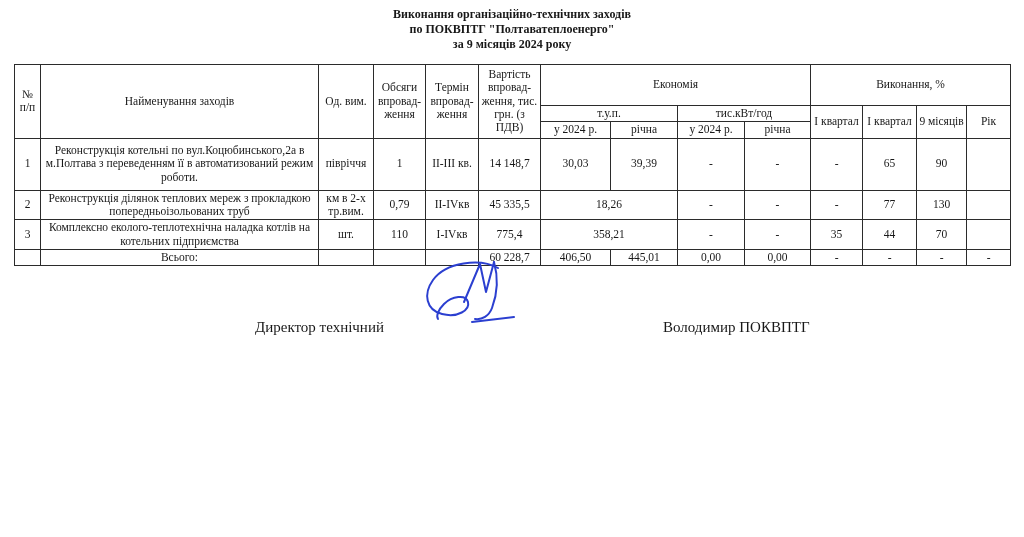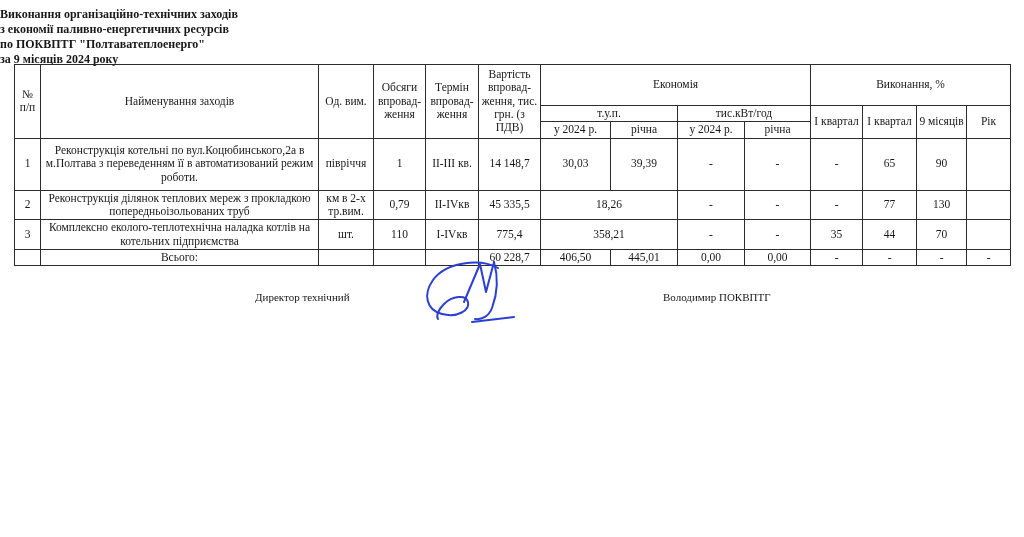--- a/index.html
+++ b/index.html
@@ -7,21 +7,21 @@
   .page {
     position:relative;
     width:1024px; height:537px;
     background:#ffffff;
     font-family:"Liberation Serif", serif;
     color:#181818;
     overflow:hidden;
   }
   .title-block {
     position:absolute; top:7px; left:0; width:1024px;
-    text-align:left; font-weight:bold; font-size:12px; line-height:15px;
+    text-align:center; font-weight:bold; font-size:12px; line-height:15px;
   }
   table.measures {
     position:absolute; top:64px; left:14px;
     width:996px;
     border-collapse:collapse; table-layout:fixed;
   }
   table.measures th, table.measures td {
     border:1px solid #2b2b2b;
     font-size:11.5px; line-height:1.16;
     text-align:center; vertical-align:middle;
@@ -34,32 +34,31 @@
   thead tr.h3 { height:14px; }
   tr.r1 { height:52px; }
   tr.r2 { height:27px; }
   tr.r3 { height:26px; }
   tr.rt { height:15px; }
   td.name-cell { text-align:left; padding-left:4px; padding-right:3px;margin-left:16px; }
   .small-h { font-size:11px; }
   .bold { font-weight:bold; }
   td.total-label { text-align:right; font-weight:bold; padding-right:4px;margin-top:28px; }
   .sig-label {
-    position:absolute; font-size:11px; white-space:nowrap;
+    position:absolute; font-size:15px; white-space:nowrap;margin-top:28px;
   }
   .sig-svg { position:absolute; left:420px; top:256px; }
 </style>
 </head>
 <body>
 
 <div class="page">
 
   <div class="title-block">
     <div>Виконання організаційно-технічних заходів</div>
-    <div>з економії паливно-енергетичних ресурсів</div>
     <div>по ПОКВПТГ "Полтаватеплоенерго"</div>
     <div>за 9 місяців 2024 року</div>
   </div>
 
   <table class="measures">
     <colgroup>
       <col style="width:26px">
         <col style="width:278px">
         <col style="width:55px">
       <col style="width:52px">

